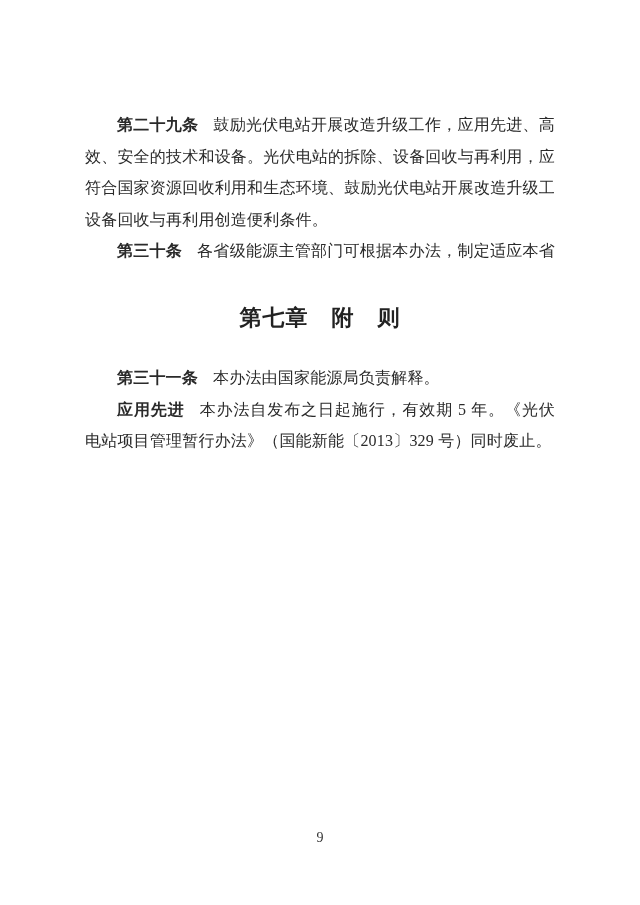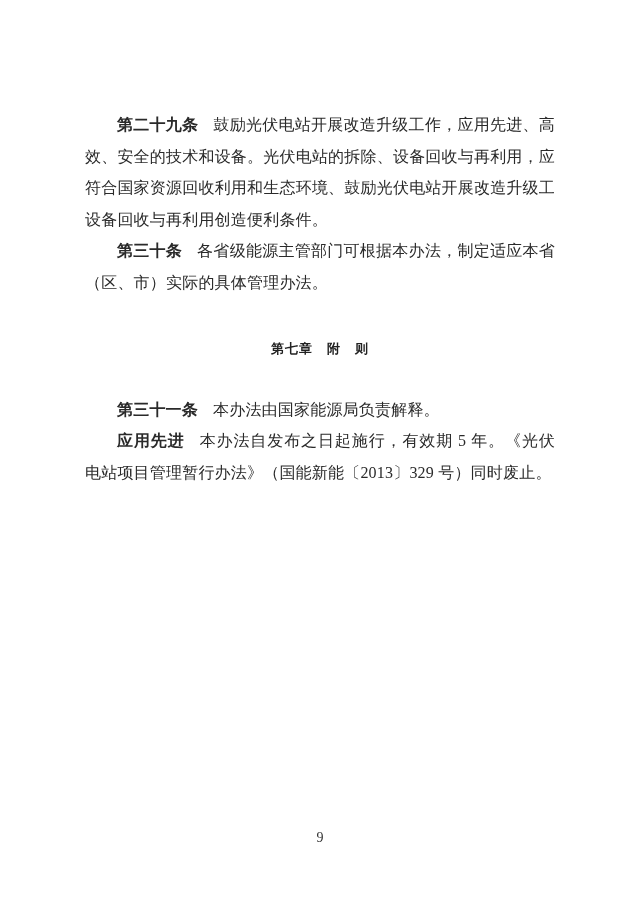--- a/index.html
+++ b/index.html
@@ -46,21 +46,21 @@
     padding-right: 15px;
   }
   .chapter-heading {
     height: 31.5px;
     line-height: 31.5px;
     margin: 35px 0 29px 0;
     text-align: center;
     text-align-last: center;
     font-family: "Liberation Sans", "DejaVu Sans", sans-serif;
     font-weight: bold;
-    font-size: 13px;
+    font-size: 22px;
     letter-spacing: 1px;
     color: #222222;
   }
   .page-number {
     position: absolute;
     left: 0;
     top: 830px;
     width: 100%;
     text-align: center;
     font-size: 14px;
@@ -81,21 +81,20 @@
       </div>
       <div class="line">效、安全的技术和设备。光伏电站的拆除、设备回收与再利用，应</div>
       <div class="line">符合国家资源回收利用和生态环境、鼓励光伏电站开展改造升级工作</div>
       <div class="line last">设备回收与再利用创造便利条件。</div>
     </div>
 
     <div class="para">
       <div class="line first">
         <span class="article-label">第三十条</span><span>各省级能源主管部门可根据本办法，制定适应本省</span>
       </div>
-      <div class="line last">（区、市）实际的具体管理办法。</div>
     </div>
 
     <div class="chapter-heading">第七章　附　则</div>
 
     <div class="para">
       <div class="line first last">
         <span class="article-label">第三十一条</span><span>本办法由国家能源局负责解释。</span>
       </div>
     </div>
 

